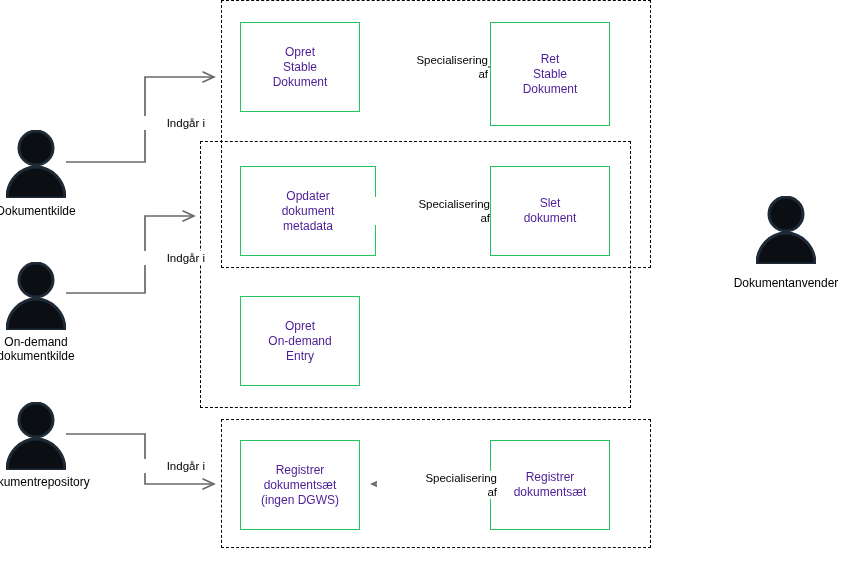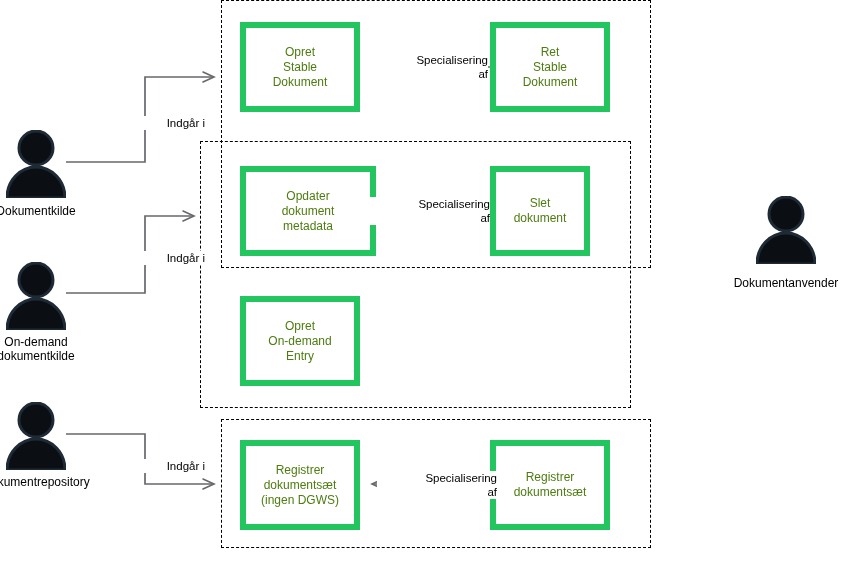--- a/index.html
+++ b/index.html
@@ -22,29 +22,29 @@
     position: absolute;
     left: 0;
     top: 0;
     width: 859px;
     height: 570px;
     overflow: visible;
   }
   .usecase-box {
     position: absolute;
     box-sizing: border-box;
-    border: 6px solid #22c55e;
+    border: 1px solid #22c55e;
     background: #ffffff;
     display: flex;
     align-items: center;
     justify-content: center;
     text-align: center;
     font-size: 12px;
     line-height: 15px;
-    color: #4d7c0f;
+    color: #4c1d95;
     white-space: pre-line;
     z-index: 3;
   }
   .group-box {
     position: absolute;
     box-sizing: border-box;
     border: 1.6px dashed #000000;
     background: transparent;
     z-index: 1;
   }
@@ -110,27 +110,27 @@
   <div class="edge-label" id="elab-3" style="left: 368px; top: 53px; width: 120px;">Specialisering
 af</div>
   <div class="edge-label" id="elab-4" style="left: 370px; top: 197px; width: 120px;">Specialisering
 af</div>
   <div class="edge-label" id="elab-5" style="left: 377px; top: 471px; width: 120px;">Specialisering
 af</div>
 
   <div class="usecase-box" id="uc-0" style="left: 240px; top: 22px; width: 120px; height: 90px;">Opret
 Stable
 Dokument</div>
-  <div class="usecase-box" id="uc-1" style="left: 490px; top: 22px; width: 120px; height: 90px;">Ret
+  <div class="usecase-box" id="uc-1" style="left: 490px; top: 22px; width: 120px; height: 104px;">Ret
 Stable
 Dokument</div>
   <div class="usecase-box" id="uc-2" style="left: 240px; top: 166px; width: 136px; height: 90px;">Opdater
 dokument
 metadata</div>
-  <div class="usecase-box" id="uc-3" style="left: 490px; top: 166px; width: 100px; height: 90px;">Slet
+  <div class="usecase-box" id="uc-3" style="left: 490px; top: 166px; width: 120px; height: 90px;">Slet
 dokument</div>
   <div class="usecase-box" id="uc-4" style="left: 240px; top: 296px; width: 120px; height: 90px;">Opret
 On-demand
 Entry</div>
   <div class="usecase-box" id="uc-5" style="left: 240px; top: 440px; width: 120px; height: 90px;">Registrer
 dokumentsæt
 (ingen DGWS)</div>
   <div class="usecase-box" id="uc-6" style="left: 490px; top: 440px; width: 120px; height: 90px;">Registrer
 dokumentsæt</div>
 

